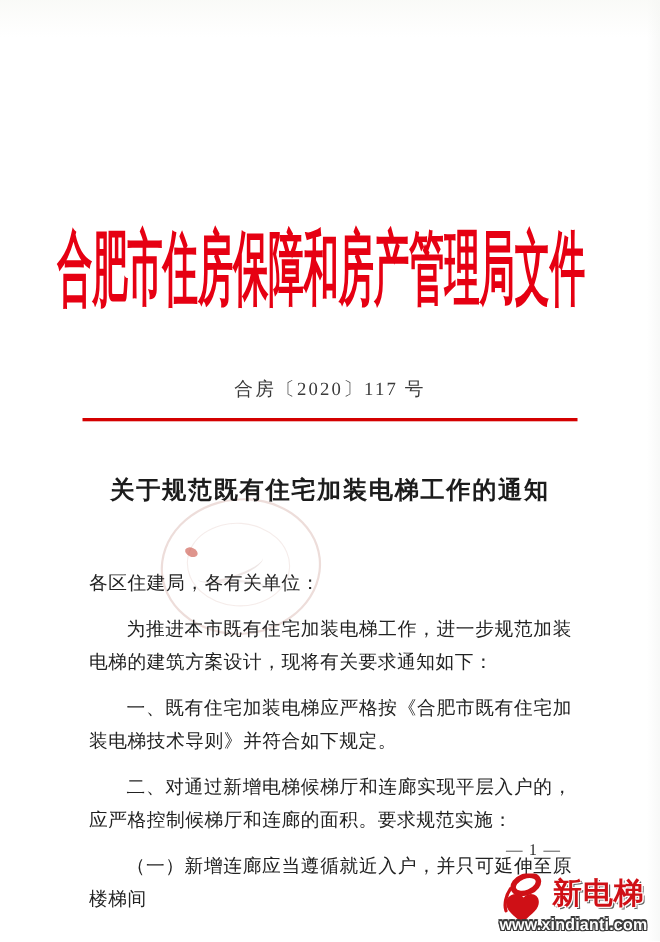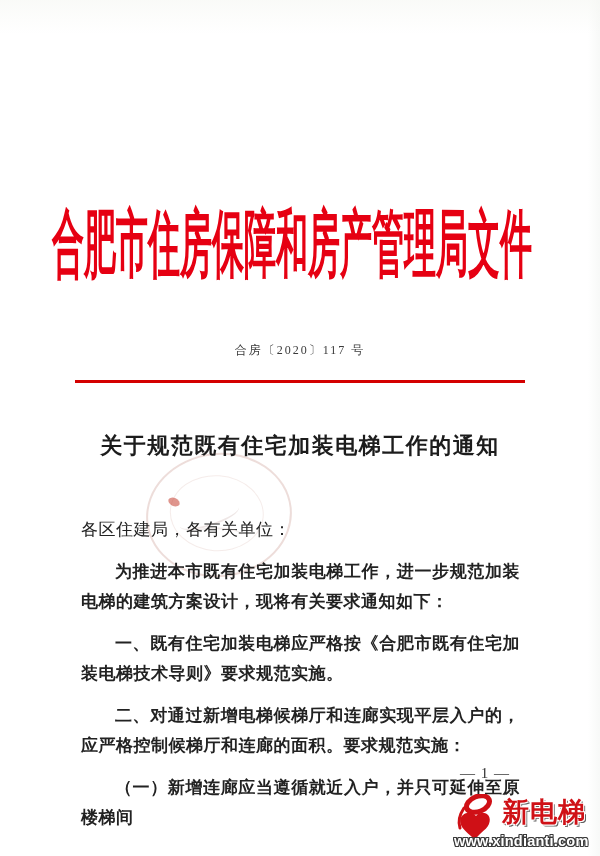--- a/index.html
+++ b/index.html
@@ -26,21 +26,21 @@
   .header-title {
     font-size: 40px; font-weight: bold; white-space: nowrap;
     color: #e60012; letter-spacing: 0px;
     transform: scale(0.8, 1.85); transform-origin: center;
     font-family: "Liberation Serif", "DejaVu Serif", serif;
   }
 
   
   .doc-number {
     position: absolute; top: 342px; left: 0; width: 600px;
-    text-align: center; font-size: 12px; color: #3a3a3a;
+    text-align: center; font-size: 17px; color: #3a3a3a;
     letter-spacing: 2px;
   }
 
   
   .red-line {
     position: absolute; top: 380px; left: 75px; width: 450px; height: 3px;
     background: #d40000;
   }
 
   
@@ -77,21 +77,21 @@
     transform: rotate(25deg);
   }
 
   
   .body-text {
     position: absolute; top: 503px; left: 69px; width: 463px;
     font-size: 17px; line-height: 30px; letter-spacing: 0.5px;
     color: #222; text-align: justify;
   }
   .body-text p { margin: 12px; }
-  .body-text p.indent { text-indent: 2em; font-weight: bold; }
+  .body-text p.indent { text-indent: 2em; }
 
   
   .page-number {
     position: absolute; top: 765px; left: 430px; width: 110px;
     text-align: center; font-size: 15px; color: #333; letter-spacing: 1px;
   }
 
   
   .logo {
     position: absolute; left: 452px; top: 792px; width: 148px; height: 64px;
@@ -138,21 +138,21 @@
 
   <div class="doc-number">合房〔2020〕117 号</div>
 
   <div class="red-line"></div>
 
   <h1 class="doc-title">关于规范既有住宅加装电梯工作的通知</h1>
 
   <div class="body-text">
     <p>各区住建局，各有关单位：</p>
     <p class="indent">为推进本市既有住宅加装电梯工作，进一步规范加装电梯的建筑方案设计，现将有关要求通知如下：</p>
-    <p class="indent">一、既有住宅加装电梯应严格按《合肥市既有住宅加装电梯技术导则》要求规范实施。</p>
+    <p class="indent">一、既有住宅加装电梯应严格按《合肥市既有住宅加装电梯技术导则》并符合如下规定。</p>
     <p class="indent">二、对通过新增电梯候梯厅和连廊实现平层入户的，应严格控制候梯厅和连廊的面积。要求规范实施：</p>
     <p class="indent">（一）新增连廊应当遵循就近入户，并只可延伸至原楼梯间</p>
   </div>
 
   <div class="page-number">— 1 —</div>
 
   <div class="logo">
     <span class="logo-figure">
       <svg width="48" height="48" viewBox="0 0 48 48">
         <ellipse cx="26" cy="10" rx="12" ry="7.5" fill="none" stroke="#cf1016" stroke-width="5" transform="rotate(-22 26 10)"></ellipse>

